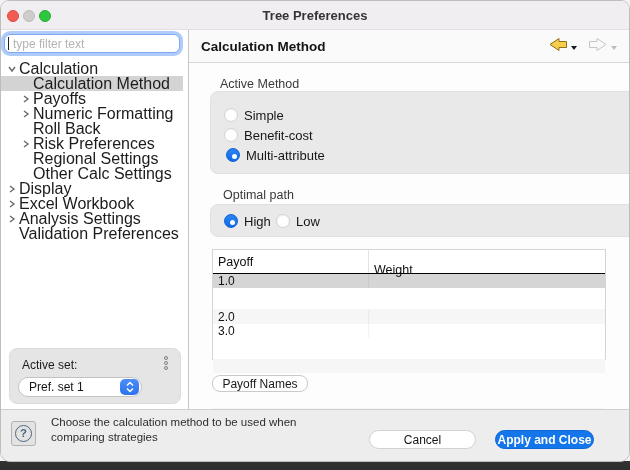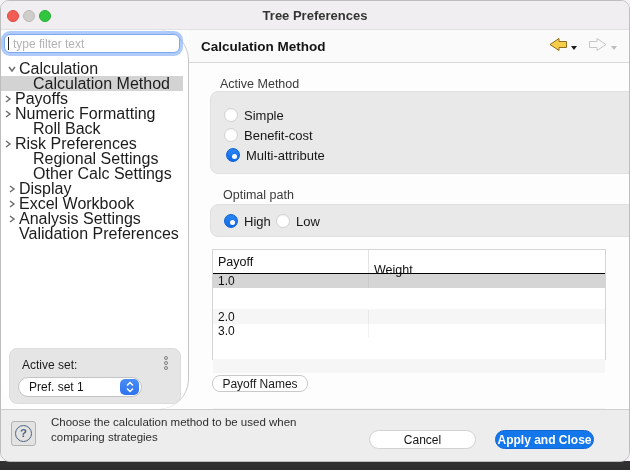--- a/index.html
+++ b/index.html
@@ -18,37 +18,37 @@
               background:#f0eef0; border-bottom:1px solid #e2e0e2; }
   .tl { position:absolute; top:9px; width:12px; height:12px; border-radius:50%; }
   .tl.close { left:6px;  background:#f25d53; border:1px solid #df4a41; }
   .tl.min   { left:22px; background:#cecdcc; border:1px solid #bcbbba; }
   .tl.max   { left:38px; background:#31c63f; border:1px solid #25ad32; }
   #window-title { position:absolute; left:0; right:0; top:0; height:29px; line-height:29px;
                   text-align:center; font-size:13px; font-weight:bold; color:#343434; }
 
   
   #sidebar { position:absolute; left:0; top:29px; width:188px; height:379px;
-             background:#ffffff; border-right:1px solid #c6c6c6;border-radius:30px; }
+             background:#ffffff; border-right:1px solid #c6c6c6; }
   #filter { position:absolute; left:3px; top:4px; width:176px; height:19px;
             border:1px solid #7ea9ef; border-radius:6px; background:#fff;
             box-shadow:0 0 0 3px rgba(110,160,245,.55);
             font-family:inherit; font-size:12px; color:#222; padding:0 6px 0 8px; outline:none; }
   #filter::placeholder { color:#b3b3b3; }
   #filter-caret { position:absolute; left:7px; top:7px; width:1px; height:13px; background:#222; }
 
   #tree { position:absolute; left:0; top:31px; width:182px; }
   .tree-item { display:flex; align-items:center; height:15px; font-size:16px; color:#1c1c1c;
                cursor:default; white-space:nowrap; }
   .tree-item.selected { background:#d3d3d3; }
   .tree-item .chev { width:14px; height:15px; display:inline-flex; align-items:center;
                      justify-content:center; flex:none; }
   .tree-item.lvl0 { padding-left:4px; }
   .tree-item.lvl0.nochev { padding-left:18px; }
-  .tree-item.lvl1 { padding-left:0; }
+  .tree-item.lvl1 { padding-left:18px; }
   .tree-item.lvl1.nochev { padding-left:32px; }
   .chev svg { display:block; }
   .chev.down svg { transform:rotate(90deg); }
 
   
   #active-set { position:absolute; left:8px; top:318px; width:172px; height:56px;
                 background:#e5e5e5; border:1px solid #dcdcdc; border-radius:8px; }
   #active-set-label { position:absolute; left:12px; top:9px; font-size:12px; color:#1b1b1b; }
   #kebab { position:absolute; right:11px; top:7px; width:5px; }
   #kebab i { display:block; width:4px; height:4px; border:1px solid #7f7f7f; border-radius:50%;

